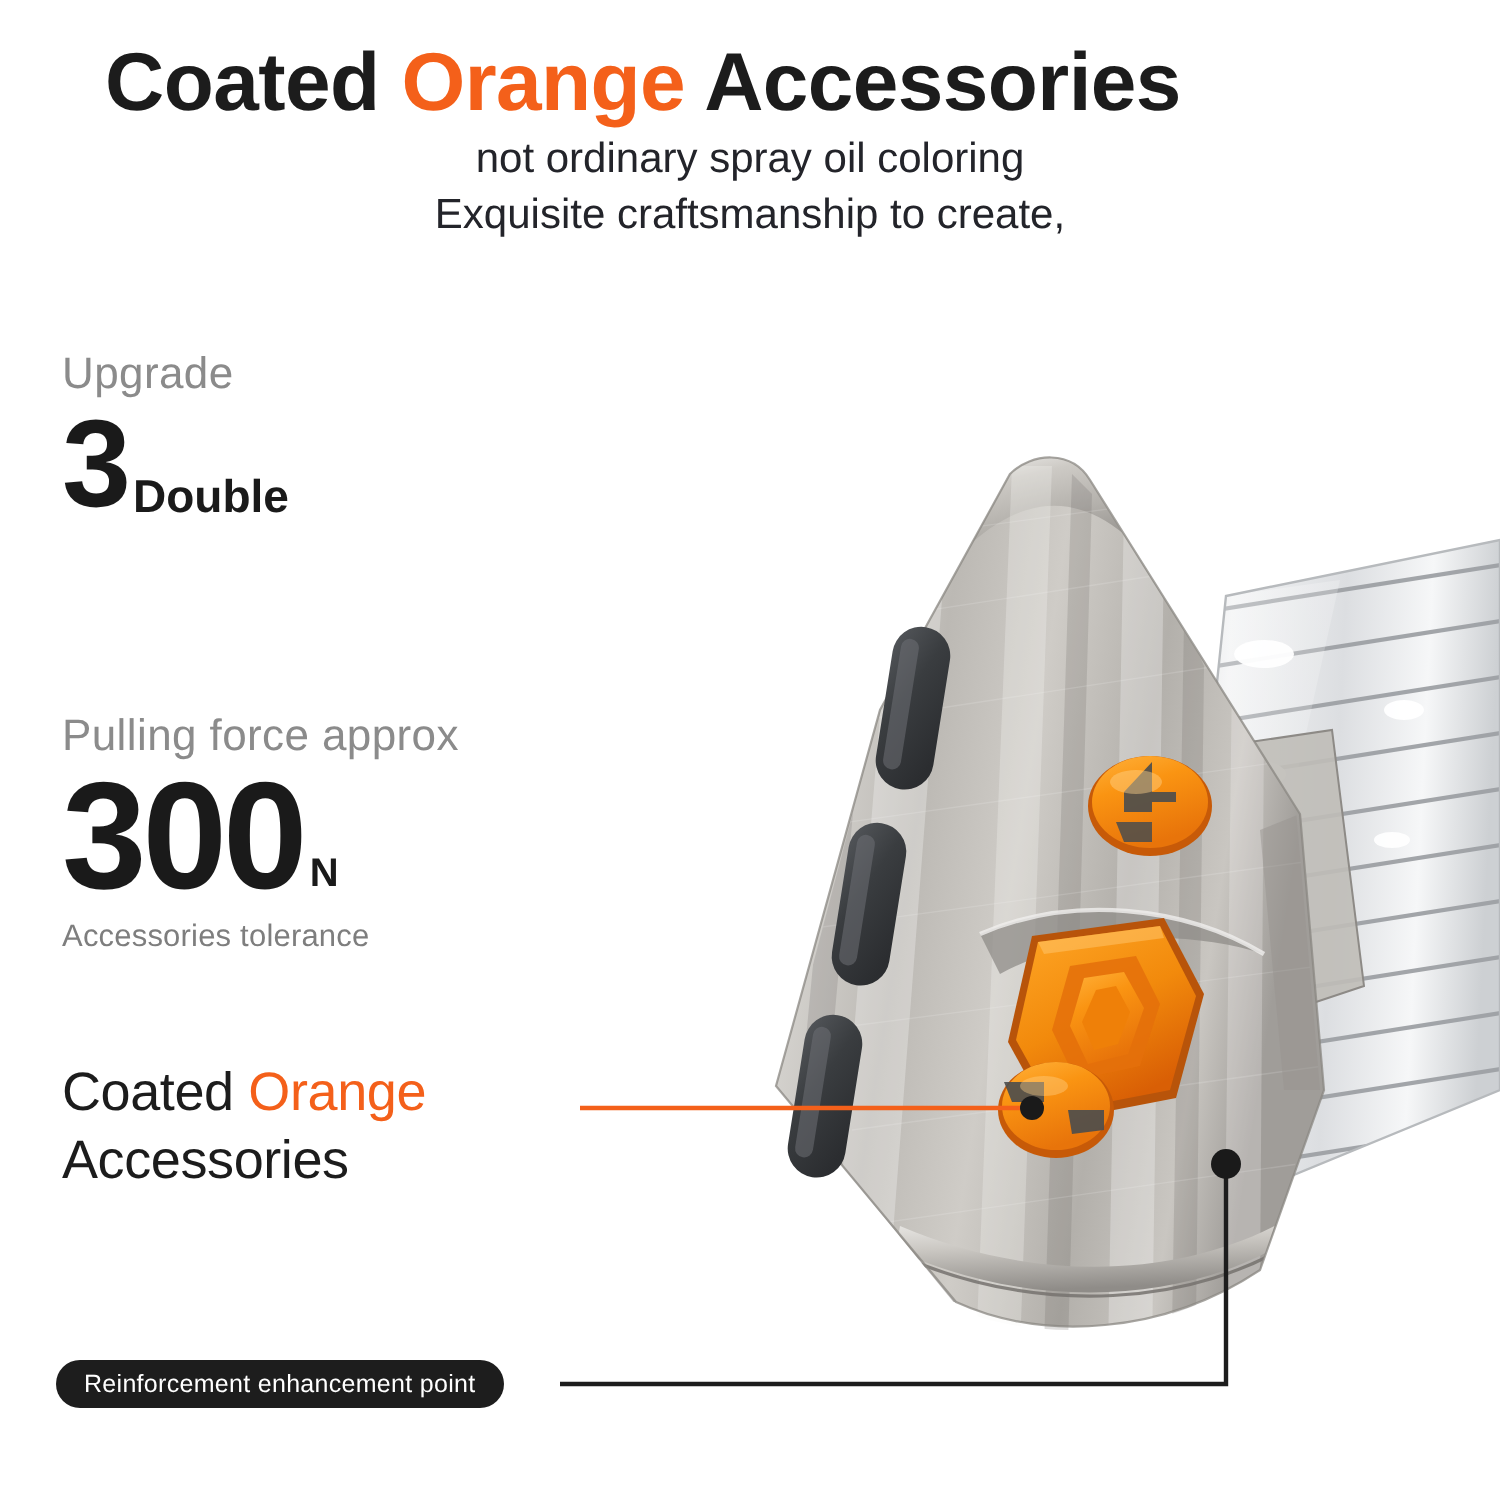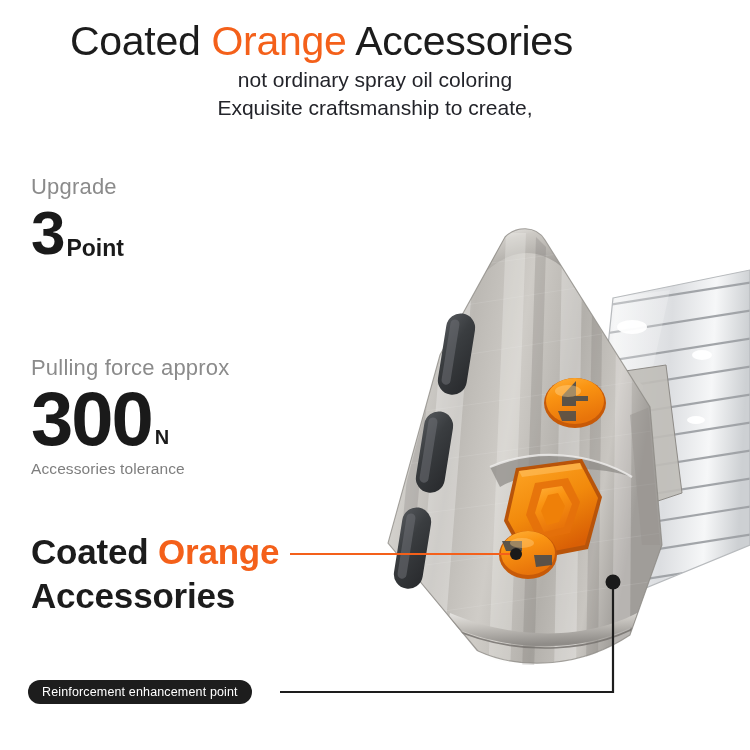--- a/index.html
+++ b/index.html
@@ -9,21 +9,21 @@
     font-family:"Liberation Sans", sans-serif;
     overflow:hidden;
     position:relative;
     -webkit-font-smoothing:antialiased;
   }
   #stage{position:absolute;left:0;top:0;width:750px;height:750px;overflow:hidden;background:#fff;}
 
   
   .headline{
     position:absolute;left:0;top:18px;width:643px;text-align:center;
-    font-size:41px;font-weight:400;color:#1c1c1c;letter-spacing:-0.3px;
+    font-size:41px;font-weight:700;color:#1c1c1c;letter-spacing:-0.3px;
     white-space:nowrap;
   }
   .headline .accent{color:#F4601A;}
   .subhead{
     position:absolute;left:0;top:66px;width:750px;text-align:center;
     font-size:21px;font-weight:400;color:#23242a;line-height:1.32;
   }
 
   
   .feature{position:absolute;left:31px;}
@@ -52,21 +52,21 @@
   #feat-upgrade .f-desc{margin-top:6px;}
 
   #feat-force{top:357px;}
   #feat-force .f-bignum{font-size:76px;margin-top:4px;}
   #feat-force .f-bignum .unit{font-size:20px;padding-bottom:8px;}
   #feat-force .f-desc{margin-top:5px;}
 
   
   #callout-coated{
     position:absolute;left:31px;top:530px;
-    font-size:35px;font-weight:700;color:#1c1c1c;line-height:1.25;
+    font-size:27px;font-weight:400;color:#1c1c1c;line-height:1.25;
     letter-spacing:-.2px;white-space:nowrap;
   }
   #callout-coated .accent{color:#F4601A;}
 
   
   svg#leaders{position:absolute;left:0;top:0;width:750px;height:750px;pointer-events:none;}
 
   
   #pill-reinforce{
     position:absolute;left:28px;top:680px;height:24px;
@@ -91,21 +91,21 @@
   </div>
   <div class="subhead">
     <div>not ordinary spray oil coloring</div>
     <div>Exquisite craftsmanship to create,</div>
   </div>
 
   <div class="feature" id="feat-upgrade">
     <div class="f-kicker">Upgrade</div>
     <div class="f-bignum">
       <span class="num">3</span>
-      <span class="unit">Point</span>
+      <span class="unit">Double</span>
     </div>
   </div>
 
   <div class="feature" id="feat-force">
     <div class="f-kicker">Pulling force approx</div>
     <div class="f-bignum">
       <span class="num">300</span>
       <span class="unit">N</span>
     </div>
     <div class="f-desc">Accessories tolerance</div>

